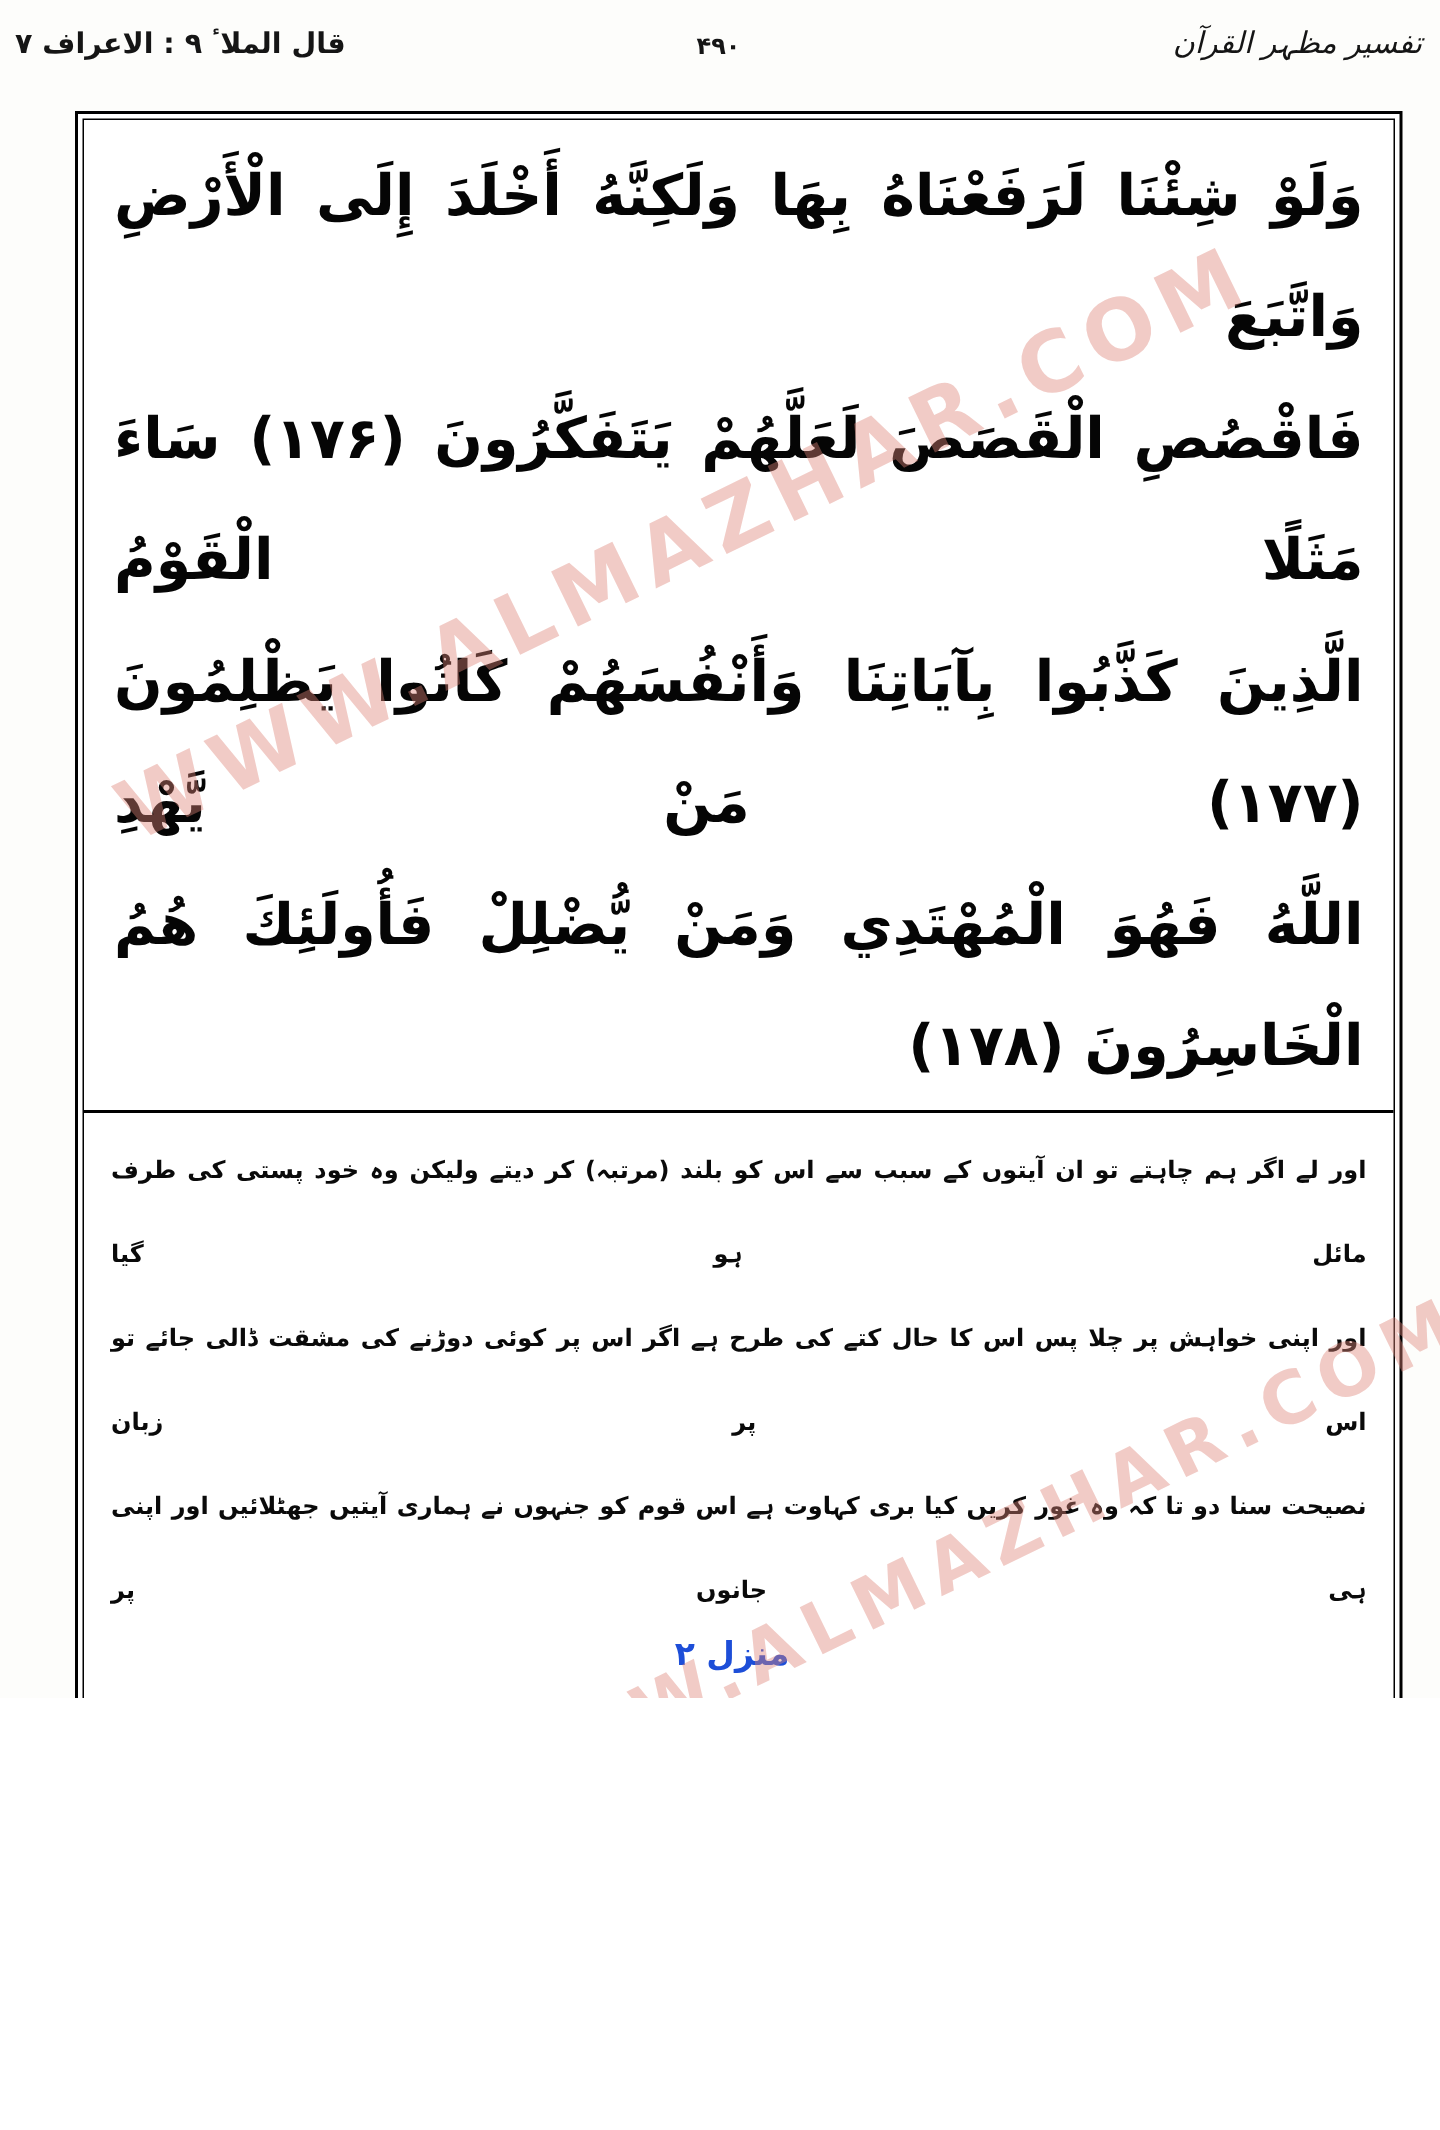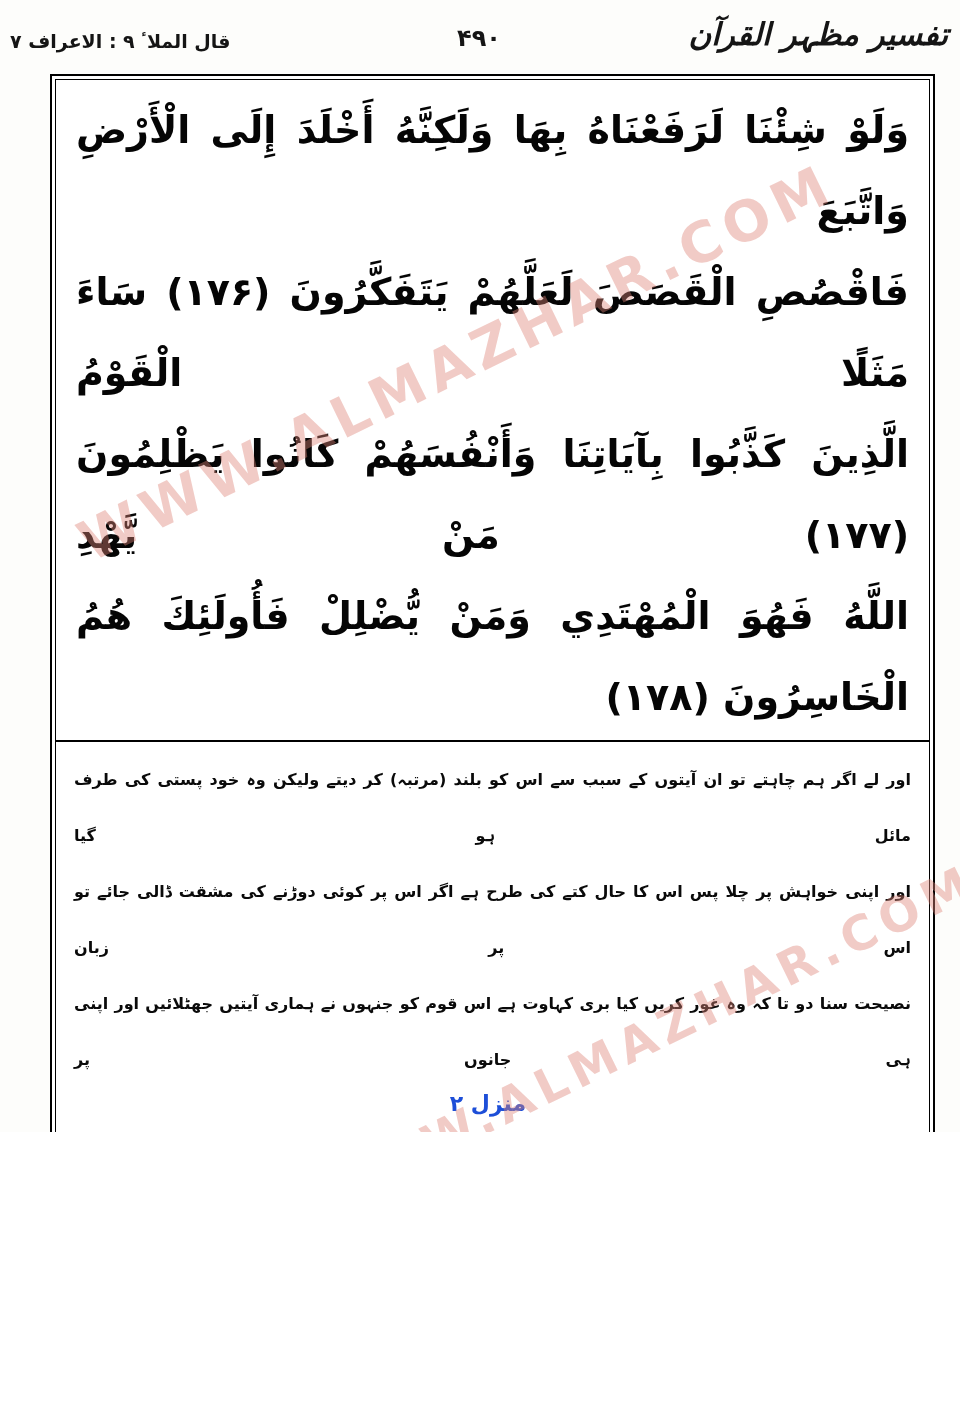--- a/index.html
+++ b/index.html
@@ -11,22 +11,22 @@
     overflow:hidden;
     direction:rtl;
   }
   
   .header{
     position:absolute;top:16px;left:10px;right:12px;
     display:flex;direction:ltr;align-items:flex-end;
     color:#151515;
   }
   .h-left{flex:1;text-align:left;font-size:19px;font-weight:bold;direction:rtl;}
-  .h-center{flex:1;text-align:center;font-size:24px;font-weight:bold;}
-  .h-right{flex:1;text-align:right;font-size:31px;font-weight:bold;font-style:italic;direction:rtl;}
+  .h-center{flex:1;text-align:center;font-size:16px;font-weight:bold;}
+  .h-right{flex:1;text-align:right;font-size:20px;font-weight:normal;font-style:italic;direction:rtl;}
   
   .frame{
     position:absolute;left:50px;top:74px;width:885px;height:1286px;
     border:2px solid #000;padding:3px;box-sizing:border-box;background:#fff;
   }
   .frame-inner{
     border:1px solid #000;height:100%;box-sizing:border-box;
     display:flex;flex-direction:column;
   }
   

